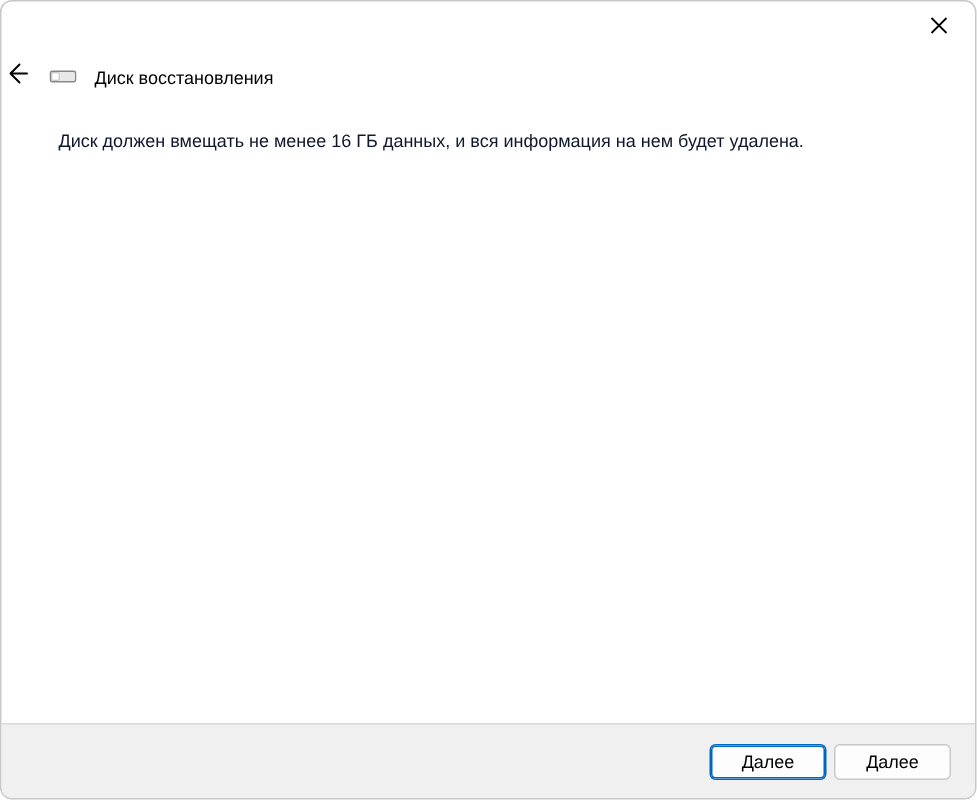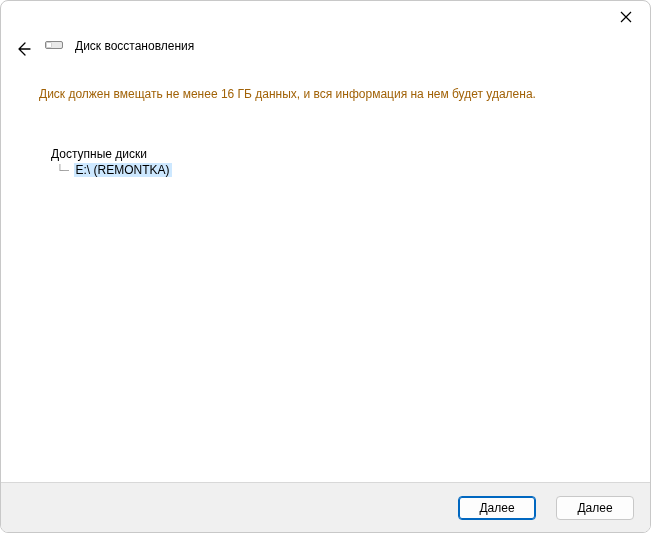--- a/index.html
+++ b/index.html
@@ -11,48 +11,48 @@
       border: 1px solid #c8c8c8; border-radius: 8px;
       position: relative; overflow: hidden;
     }
     .titlebar { height: 32px; position: relative; }
     .close {
       position: absolute; top: 6px; right: 14px;
       width: 20px; height: 20px; font-size: 14px;
       display: flex; align-items: center; justify-content: center;
       cursor: pointer; color: #000;
     }
-    .header { padding: 6px 16px 0 12px; display: flex; align-items: flex-start; gap: 12px; }
+    .header { padding: 6px 16px 0 0; display: flex; align-items: flex-end; gap: 12px; }
     .back {
       width: 20px; height: 20px; display: flex; align-items: center; justify-content: center;
       cursor: pointer; color: #000; font-size: 16px;
     }
     .hicon { width: 18px; height: 14px; }
     .hicon svg { display: block; }
     .htitle { font-size: 12px; color: #000; }
     .content { padding: 28px 38px 0 38px; }
     .heading { font-size: 20px; color: #0a3ca0; font-weight: 400; margin-bottom: 26px; }
-    .desc { font-size: 12px; color: #a16207; margin-bottom: 46px; }
+    .desc { font-size: 12px; color: #0f172a; margin-bottom: 46px; }
     .tree { padding-left: 12px; font-size: 12px; }
     .tree-root { color: #000; }
     .tree-child {
       margin-top: 2px; display: flex; align-items: center;
     }
     .tree-line {
       font-family: monospace; color: #a0a0a0; white-space: pre;
       font-size: 11px; letter-spacing: -1px;
     }
     .tree-sel {
       background: #cde8ff; padding: 0 2px; cursor: pointer;
     }
     .footer {
       position: absolute; bottom: 0; left: 0; right: 0;
       height: 50px; background: #f0f0f0; border-top: 1px solid #d8d8d8;
       display: flex; justify-content: flex-end; align-items: center;
-      padding: 0 16px; gap: 20px;
+      padding: 0 16px; gap: 5px;
     }
     .btn {
       min-width: 78px; height: 24px; padding: 0 12px;
       background: #fdfdfd; border: 1px solid #c8c8c8; border-radius: 4px;
       font-size: 12px; cursor: pointer;
       display: inline-flex; align-items: center; justify-content: center;
     }
     .btn.primary { border-color: #0067c0; box-shadow: 0 0 0 1px #0067c0 inset; }
   </style>
 </head>
@@ -77,25 +77,18 @@
       <rect x="0.5" y="2.5" width="17" height="7" rx="1.5" fill="#e8e8e8" stroke="#888"></rect>
       <rect x="1.5" y="3.5" width="5" height="5" rx="1" fill="#fff" stroke="#aaa" stroke-width="0.5"></rect>
     </svg>
   </span>
   <span class="htitle">Диск восстановления</span>
 </div>
 
 <div class="content">
   <div class="desc">Диск должен вмещать не менее 16 ГБ данных, и вся информация на нем будет удалена.</div>
 
-  <div class="tree">
-    <div class="tree-root">Доступные диски</div>
-    <div class="tree-child">
-      <span class="tree-line"> └─ </span>
-      <span class="tree-sel">E:\ (REMONTKA)</span>
-    </div>
-  </div>
 </div>
 
 <div class="footer">
   <button class="btn primary">Далее</button>
   <button class="btn">Далее</button>
 </div>
 
 </body></html>

